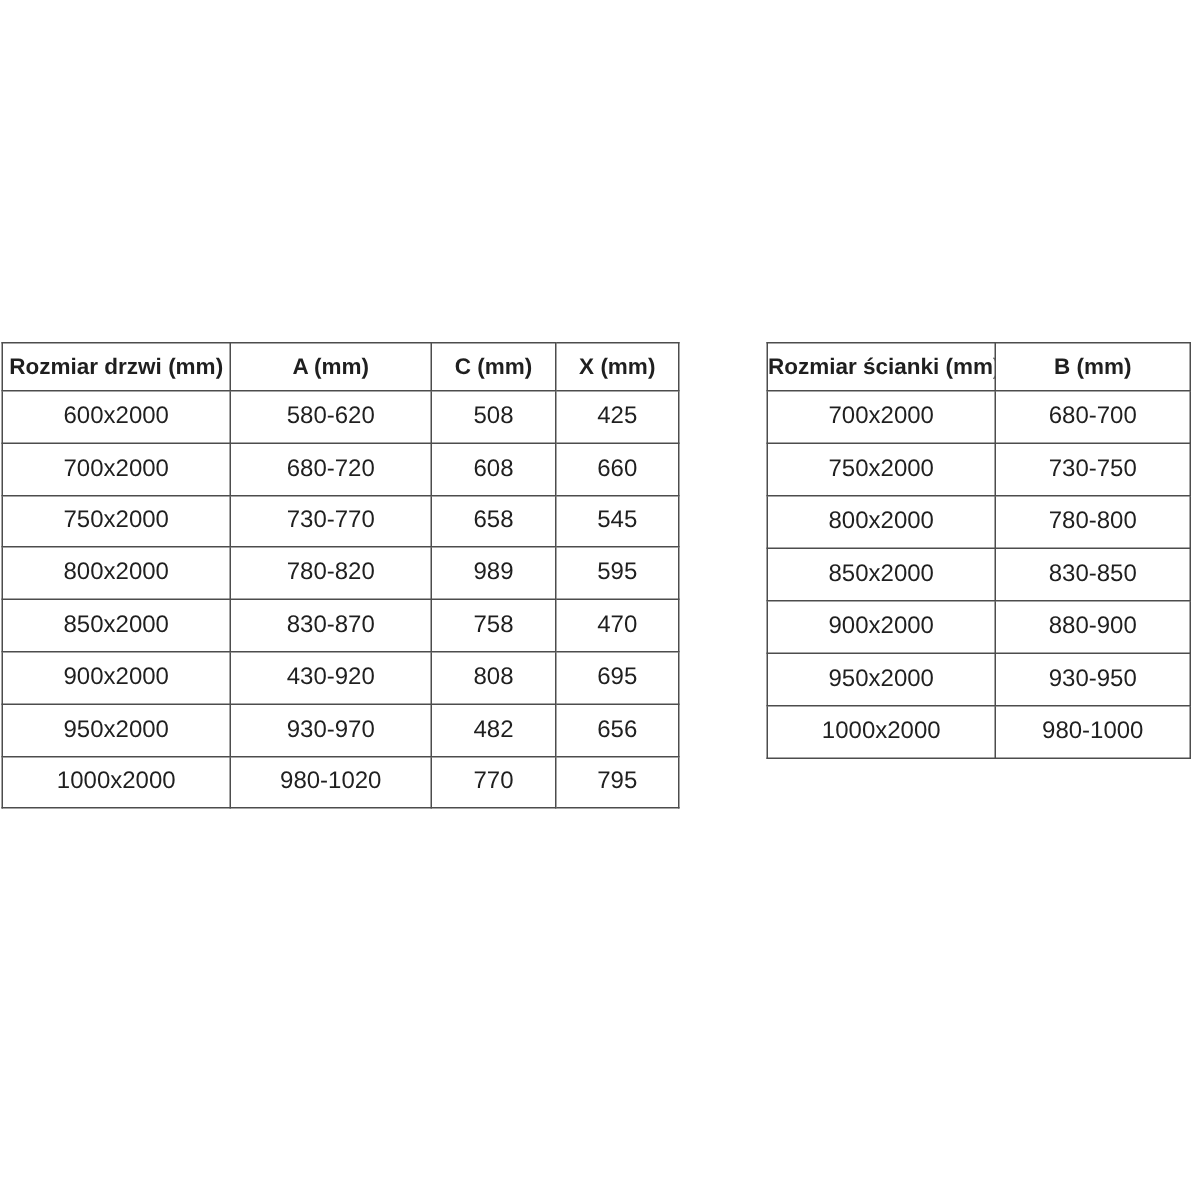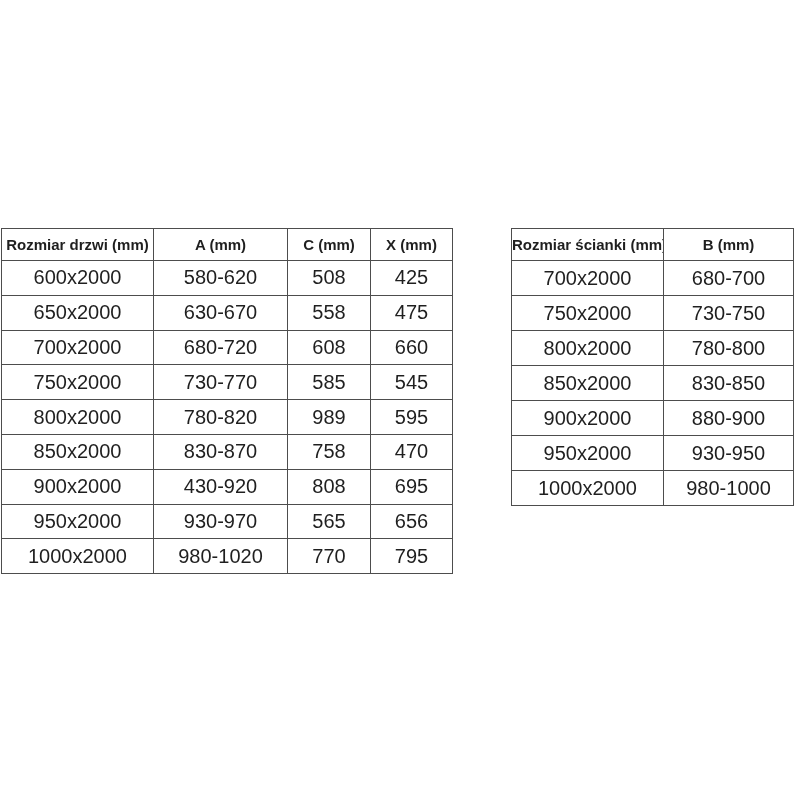--- a/index.html
+++ b/index.html
@@ -32,21 +32,21 @@
     vertical-align: middle;
     white-space: nowrap;
     overflow: hidden;
   }
   table.spec th {
     font-size: 15px;
     font-weight: bold;
     height: 32px;
   }
   table.spec td {
-    font-size: 20px;
+    font-size: 16px;
     font-weight: normal;
   }
   #door-table { left: 1px; top: 228px; width: 451px; }
   #door-table tbody tr { height: 34.8px; }
   #wall-table { left: 511px; top: 228px; width: 282px; }
   #wall-table tbody tr { height: 35px; }
 </style>
 </head>
 <body>
 
@@ -68,35 +68,29 @@
       </tr>
     </thead>
     <tbody>
         <tr>
           <td>600x2000</td>
           <td>580-620</td>
           <td>508</td>
           <td>425</td>
         </tr>
         <tr>
-          <td>650x2000</td>
-          <td>630-670</td>
-          <td>558</td>
-          <td>475</td>
-        </tr>
-        <tr>
           <td>700x2000</td>
           <td>680-720</td>
           <td>608</td>
           <td>660</td>
         </tr>
         <tr>
           <td>750x2000</td>
           <td>730-770</td>
-          <td>585</td>
+          <td>658</td>
           <td>545</td>
         </tr>
         <tr>
           <td>800x2000</td>
           <td>780-820</td>
           <td>989</td>
           <td>595</td>
         </tr>
         <tr>
           <td>850x2000</td>
@@ -106,21 +100,21 @@
         </tr>
         <tr>
           <td>900x2000</td>
           <td>430-920</td>
           <td>808</td>
           <td>695</td>
         </tr>
         <tr>
           <td>950x2000</td>
           <td>930-970</td>
-          <td>565</td>
+          <td>482</td>
           <td>656</td>
         </tr>
         <tr>
           <td>1000x2000</td>
           <td>980-1020</td>
           <td>770</td>
           <td>795</td>
         </tr>
       </tbody>
   </table>

